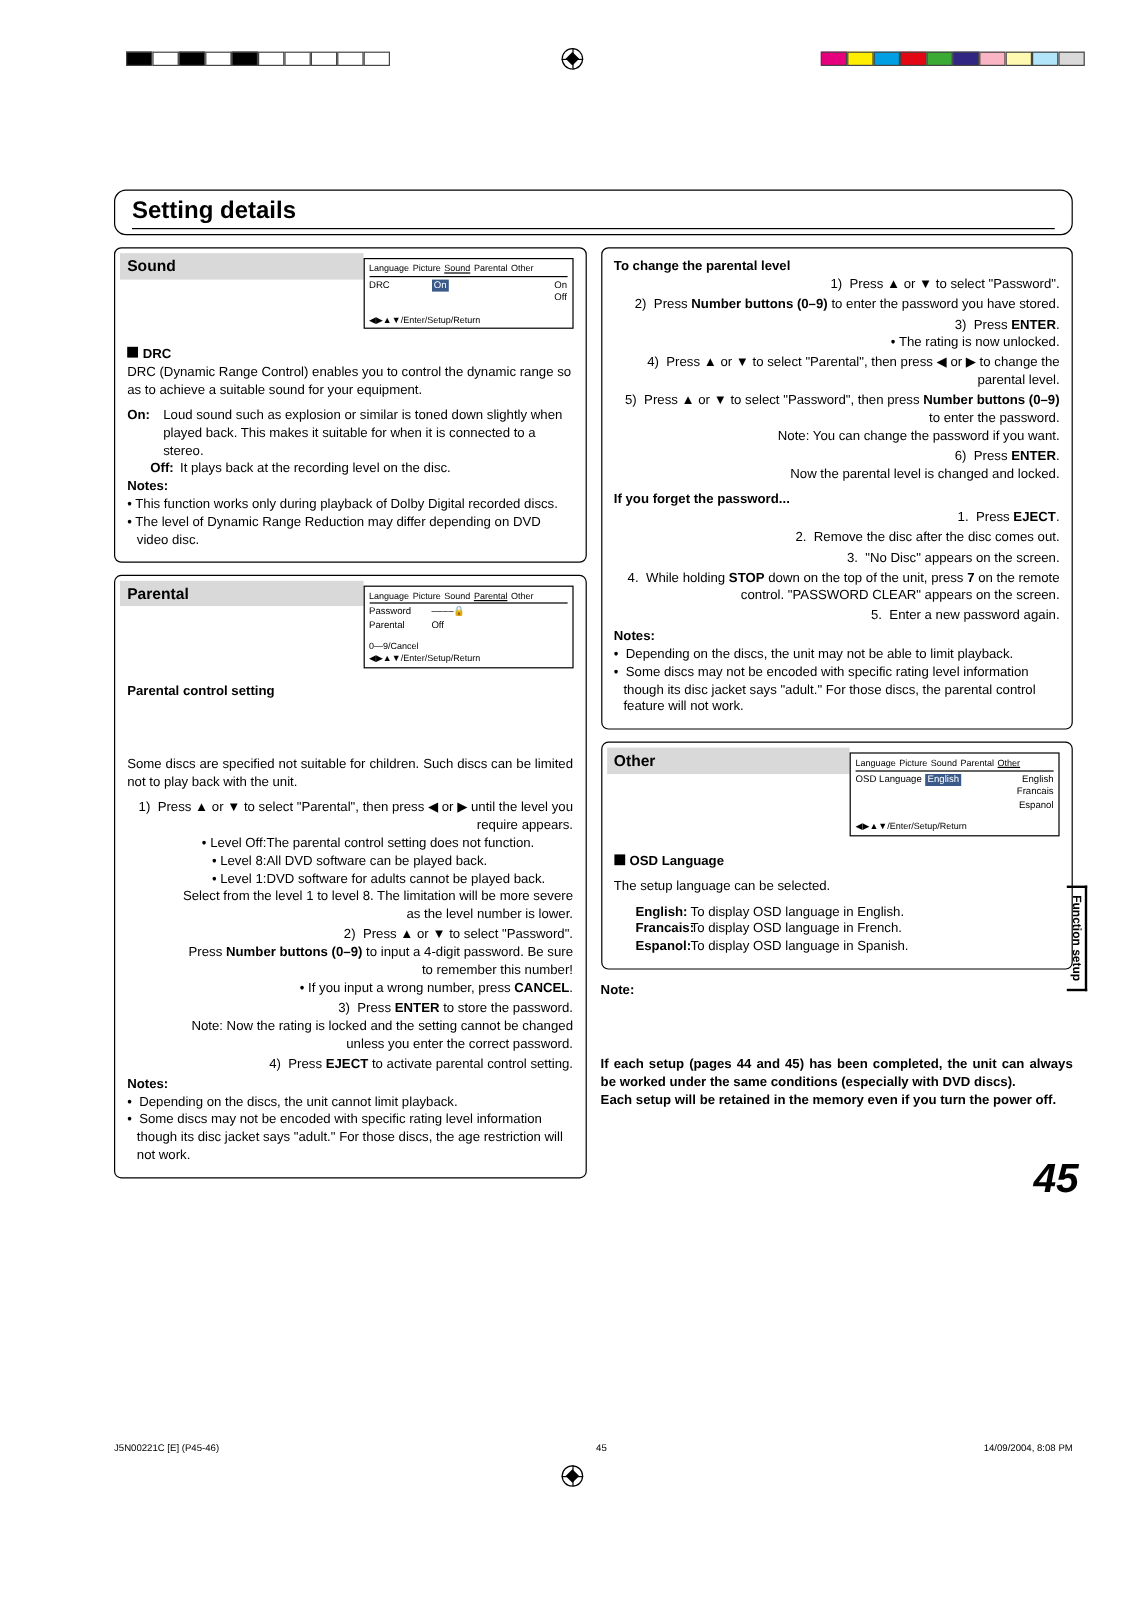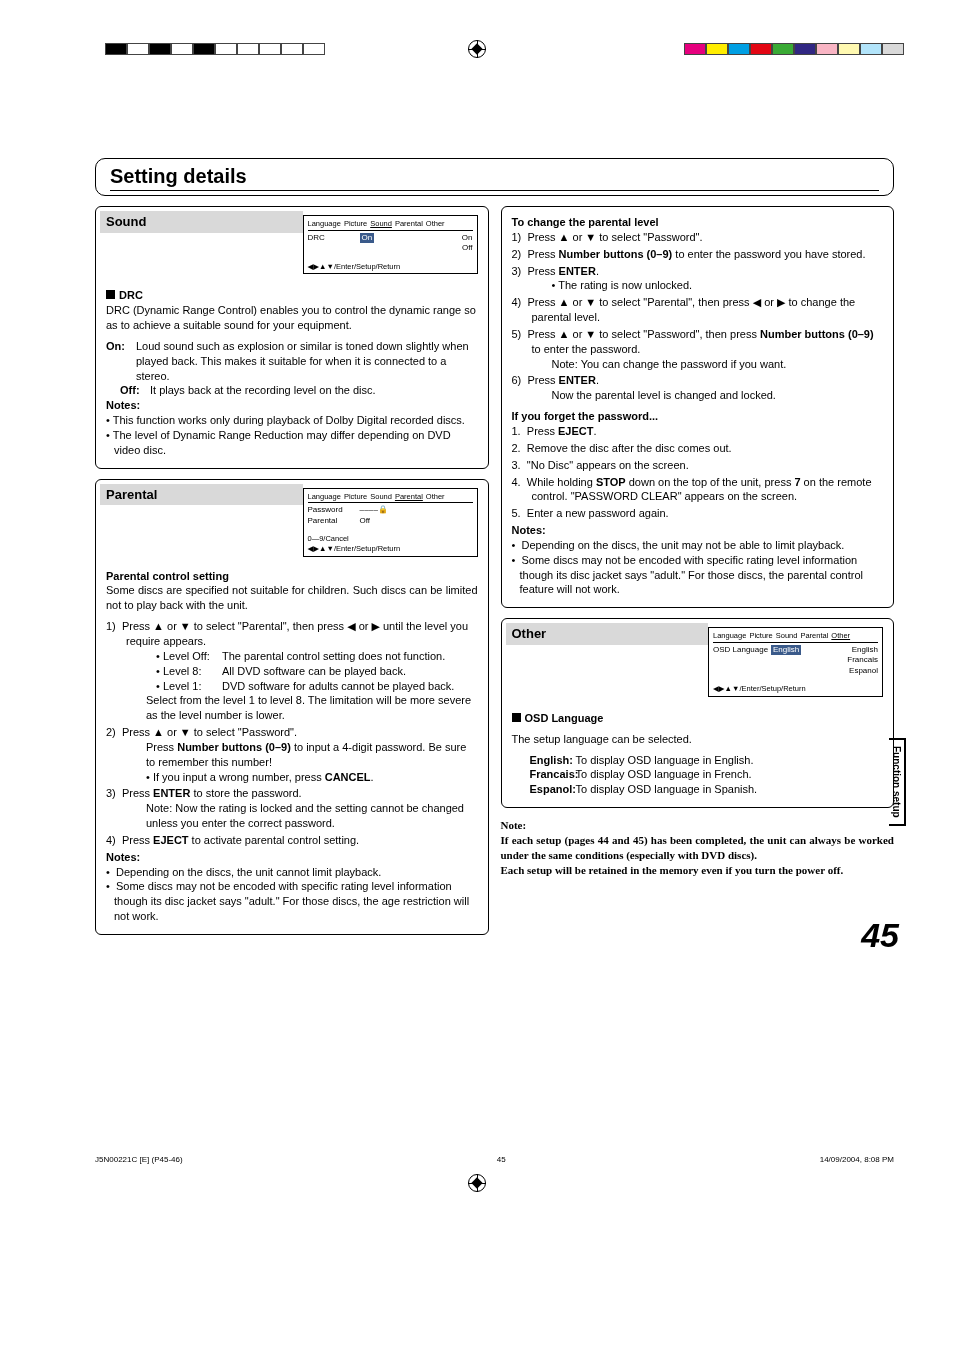--- a/index.html
+++ b/index.html
@@ -28,34 +28,34 @@
   .osd-tabs { display:flex; gap:3px; border-bottom: 0.5px solid #000; padding-bottom:1px; margin-bottom:2px;}
   .osd-tabs span { font-size: 7.5px; }
   .osd-tabs .active { text-decoration: underline; }
   .osd-row { display:flex; }
   .osd-label { width: 52px; }
   .osd-val { background:#3a5a8a; color:#fff; padding:0 2px; }
   .osd-foot { margin-top: 8px; font-size:7.5px; }
   .notes-hd { font-weight: bold; font-size: 11px; margin-top:0; }
   ul.bullets { list-style: none; padding-left: 0; }
   ul.bullets li { padding-left: 8px; text-indent: -8px; }
-  ol.numlist { padding-left: 0; list-style:none; }
+  ol.numlist { padding-left: 0; list-style:none;text-align:right; }
   ol.numlist li { padding-left: 20px; text-indent:-20px; margin-bottom:2px;}
   .sub { padding-left: 20px; text-indent:0; }
   .blk-sq { display:inline-block; width:9px; height:9px; background:#000; margin-right:4px; vertical-align:baseline; }
   .def-row { display:flex; margin-left:18px; }
   .def-t { font-weight:bold; width:46px; flex-shrink:0; }
   .lvl-row { display:flex; margin-left:10px;}
   .lvl-lab { width: 66px; flex-shrink:0;}
   .side-tab { position:absolute; right: 48px; top: 680px; font-size:10px; font-weight:bold; writing-mode: vertical-rl; border:2px solid #000; border-left:none; padding: 6px 2px; }
   .page-num { position:absolute; right:55px; bottom: 30px; font-size: 34px; font-weight:bold; font-style:italic;}
   .footer { font-size:8px; display:flex; justify-content:space-between; padding: 0 60px 6px 95px; margin-top: 170px; text-align: right;}
   .lock { font-size:8px; letter-spacing:-1px;}
   .bold { font-weight:bold; }
-  .just { text-align: justify; }
+  .just { text-align: justify; margin-top: 47px; }
   .mt4 { margin-top:4px;}
   .mt6 { margin-top:6px;}
   .bot-reg { display:flex; justify-content:center; margin-top:4px;}
 </style>
 </head>
 <body>
 
 <div class="registration-bar">
   <div class="reg-left">
     <div class="reg-block" style="background:#000"></div>
@@ -125,21 +125,21 @@
             <div class="osd-foot">◀▶▲▼/Enter/Setup/Return</div>
           </div>
         </div>
         <div class="mt6"><span class="blk-sq"></span><span class="bold">DRC</span></div>
         <div>DRC (Dynamic Range Control) enables you to control the dynamic range so as to achieve a suitable sound for your equipment.</div>
         <div class="mt6" style="display:flex; ">
             <span class="bold" style="width:30px; flex-shrink:0;">On:</span>
             <span>Loud sound such as explosion or similar is toned down slightly when played back. This makes it suitable for when it is connected to a stereo.</span>
           </div>
         <div style="display:flex; margin-left:14px;">
-            <span class="bold" style="width:30px; flex-shrink:0;">Off:</span>
+            <span class="bold" style="width:30px; flex-shrink:0;text-align:center;">Off:</span>
             <span>It plays back at the recording level on the disc.</span>
           </div>
         <div class="notes-hd">Notes:</div>
         <ul class="bullets">
           <li>• <span>This function works only during playback of Dolby Digital recorded discs.</span></li>
           <li>• <span>The level of Dynamic Range Reduction may differ depending on DVD video disc.</span></li>
         </ul>
       </div>
 
       <div class="panel">
@@ -269,21 +269,21 @@
               <span class="def-t">Francais:</span>
               <span>To display OSD language in French.</span>
             </div>
           <div class="def-row">
               <span class="def-t">Espanol:</span>
               <span>To display OSD language in Spanish.</span>
             </div>
         </div>
       </div>
 
-      <div style="font-size:11px; line-height:1.35;font-family:Liberation Serif, serif;">
+      <div style="font-size:11px; line-height:1.35;">
         <div class="bold">Note:</div>
         <div class="bold just" style="white-space:pre-line;">If each setup (pages 44 and 45) has been completed, the unit can always be worked under the same conditions (especially with DVD discs).
 Each setup will be retained in the memory even if you turn the power off.</div>
       </div>
     </div>
   </div>
 
   <div class="side-tab">Function setup</div>
   <div class="page-num">45</div>
 

